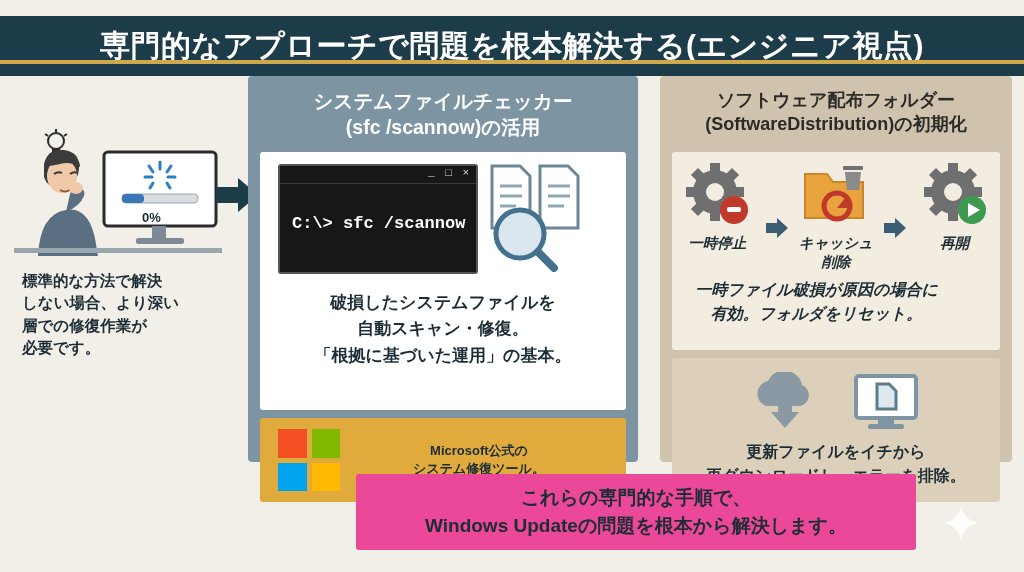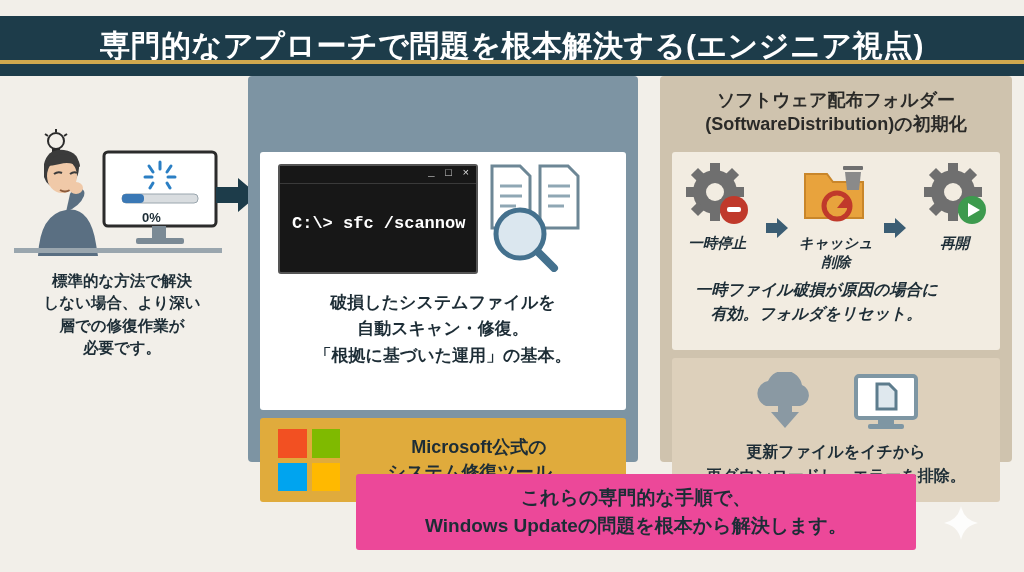--- a/index.html
+++ b/index.html
@@ -53,21 +53,21 @@
   #person-art {
     position: relative;
     width: 208px;
     height: 130px;
   }
   .illus-text {
     font-size: 15.5px;
     font-weight: bold;
     color: #1d2d36;
     line-height: 1.45;
-    text-align: center;
+    text-align: left;
   }
   #left-caption {
     margin-top: 12px;
     padding-left: 8px;
   }
 
   
   #left-arrow {
     position: absolute;
     left: 216px;
@@ -124,21 +124,21 @@
     display: grid;
     grid-template-columns: 1fr 1fr;
     grid-template-rows: 1fr 1fr;
     gap: 5px;
     flex: none;
   }
   #ms-logo div { width: 100%; height: 100%; }
   #sfc-gold-text {
     flex: 1;
     text-align: center;
-    font-size: 18px;
+    font-size: 13px;
     font-weight: bold;
     color: #1d2d36;
     line-height: 1.4;
     padding-right: 8px;
   }
 
   
   #terminal {
     position: absolute;
     left: 18px;
@@ -368,20 +368,24 @@
     </div>
   </div>
 
   <div id="left-arrow">
     <svg width="42" height="34" viewBox="0 0 42 34" xmlns="http://www.w3.org/2000/svg">
       <polygon points="0,9 22,9 22,0 42,17 22,34 22,25 0,25" fill="#1d3c4a"></polygon>
     </svg>
   </div>
 
   <div class="panel" id="panel-sfc">
+    <div id="panel-sfc-title">
+      <div>システムファイルチェッカー</div>
+      <div>(sfc /scannow)の活用</div>
+    </div>
 
     <div id="sfc-white-card">
 
       <div id="terminal">
         <div id="terminal-bar">
           <span id="terminal-controls">_ □ ×</span>
         </div>
         <div id="terminal-text">C:\&gt; sfc /scannow</div>
       </div>
 

